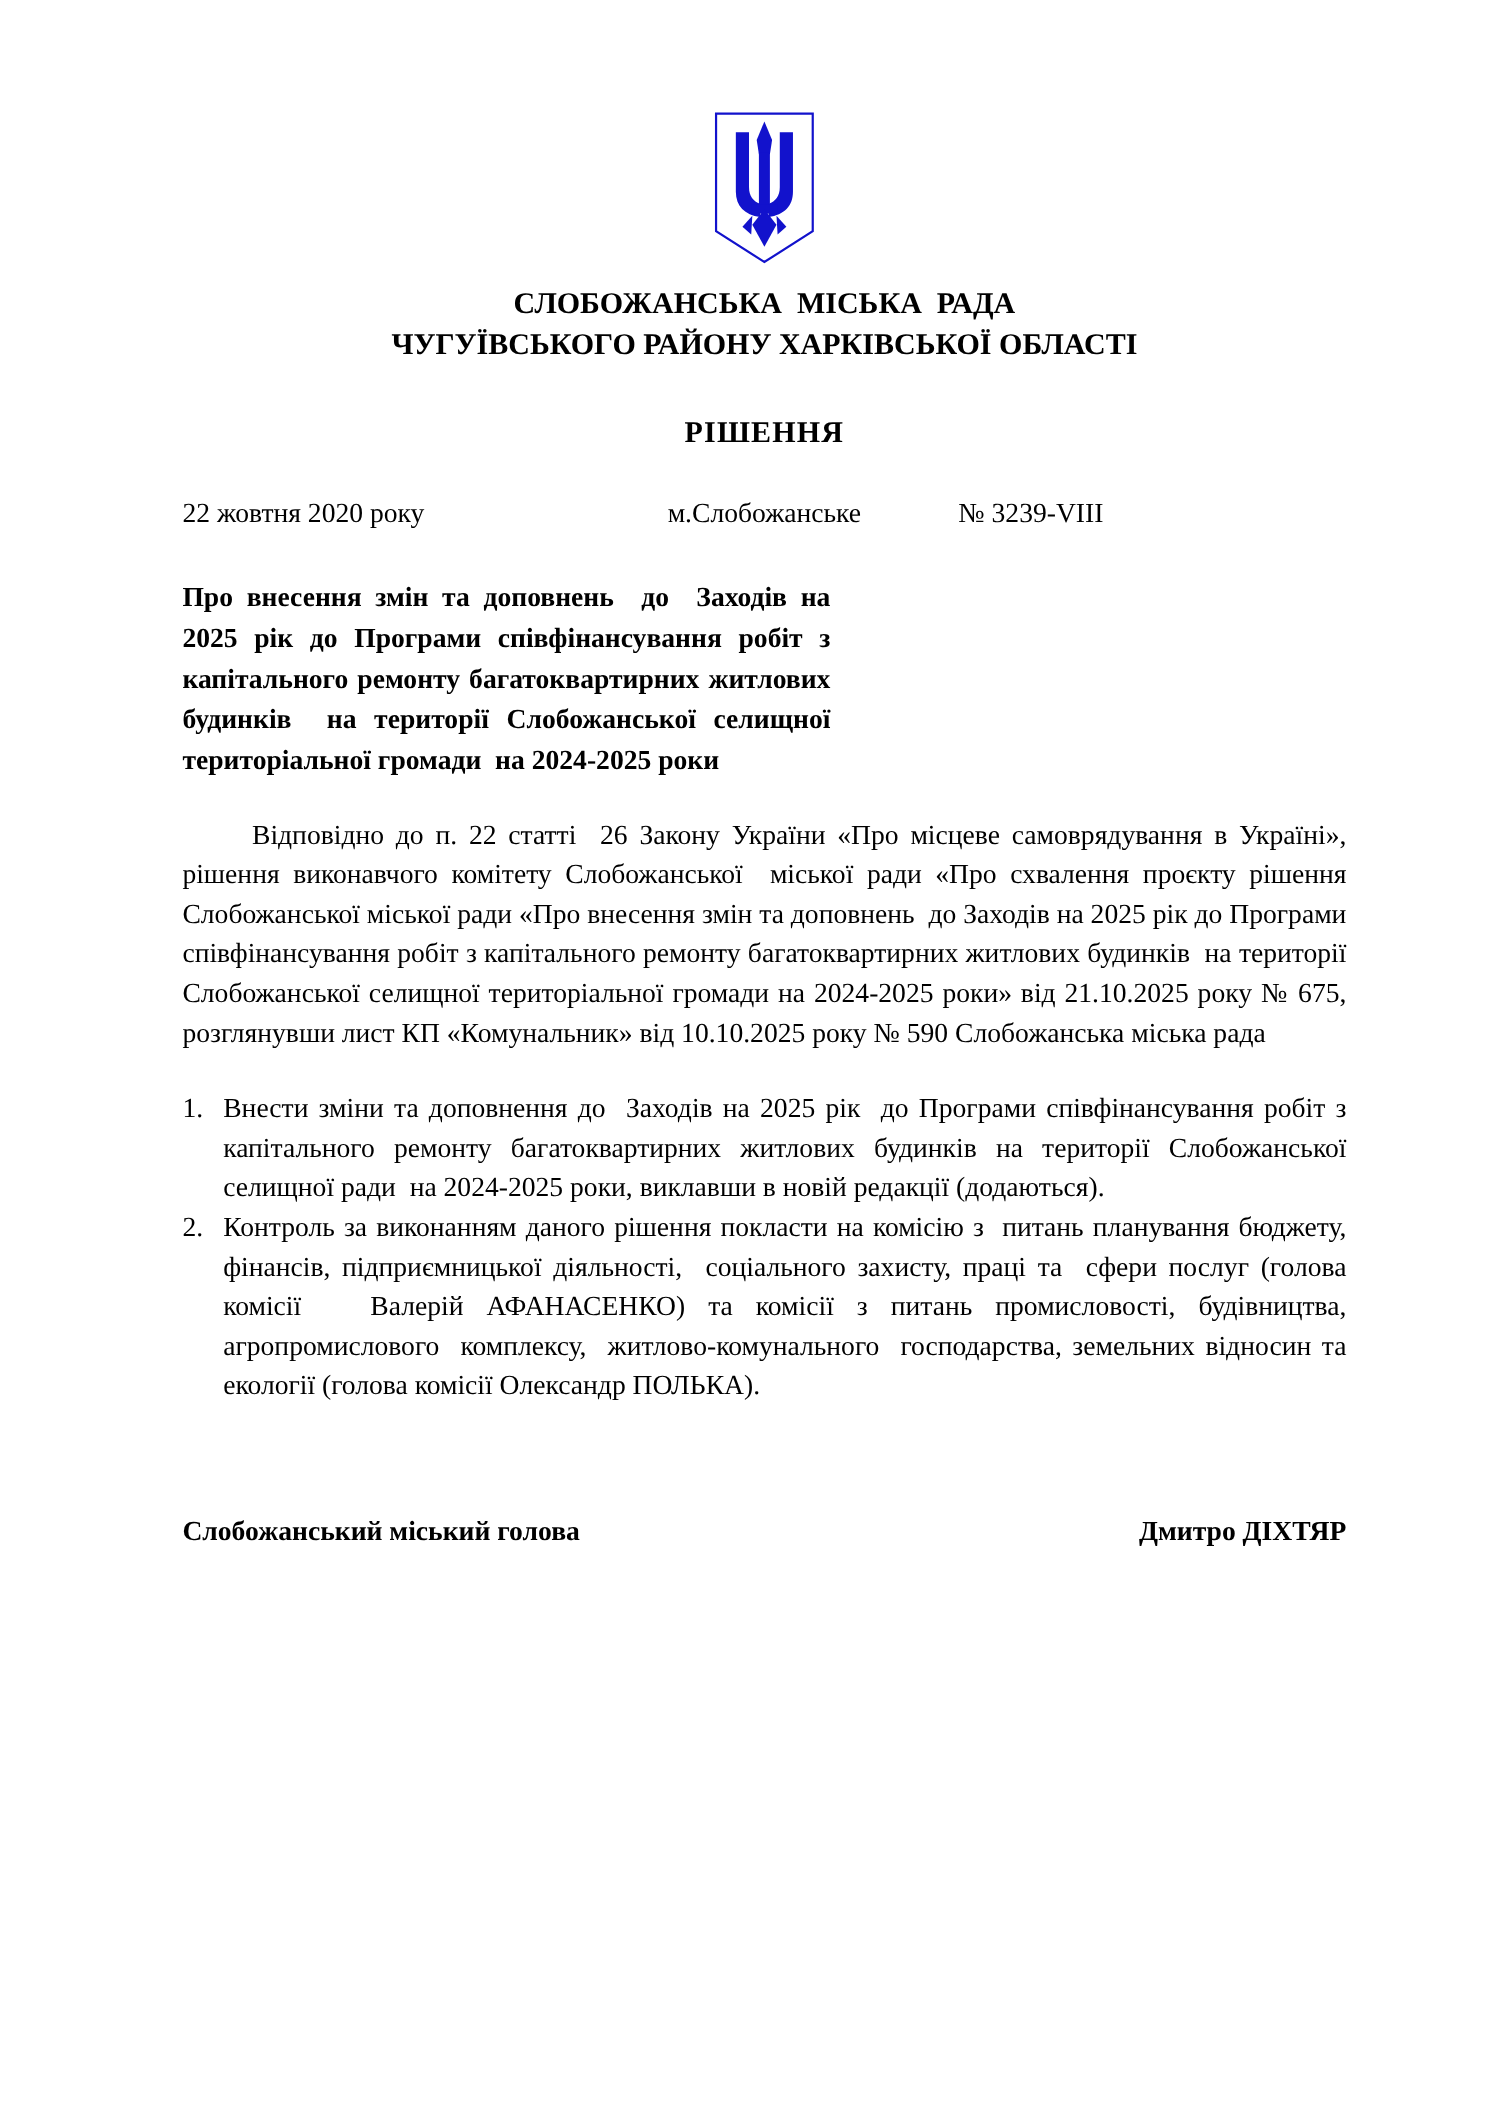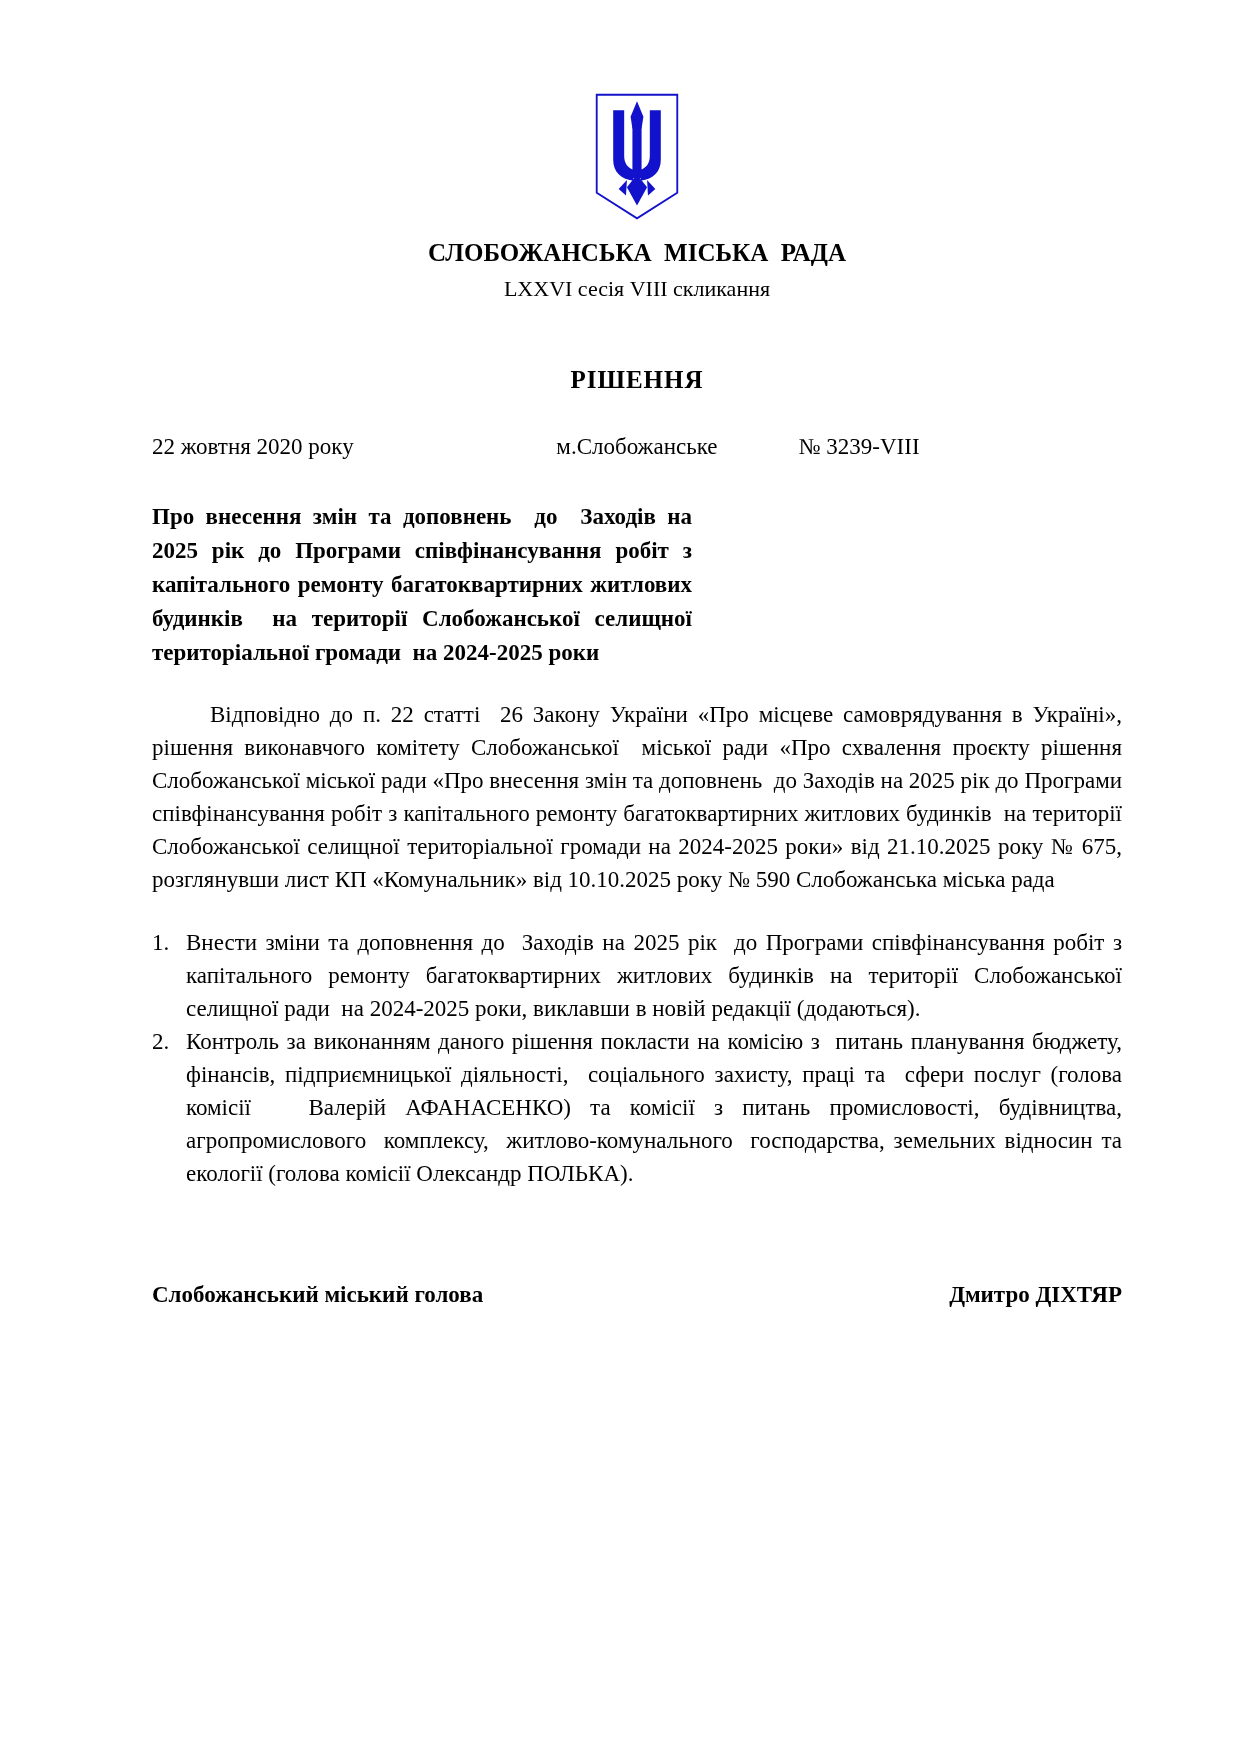--- a/index.html
+++ b/index.html
@@ -39,21 +39,21 @@
   }
   .session-line {
     font-size: 22px;
     margin-top: 2px;
   }
   .doc-type {
     text-align: center;
     font-weight: bold;
     font-size: 25px;
     letter-spacing: 1px;
-    margin-top: 60px;
+    margin-top: 42px;
   }
   .meta-row {
     display: flex;
     align-items: baseline;
     margin-top: 40px;
     font-size: 23px;
   }
   .meta-row .cell { width: 33.33%; }
   .meta-date  { text-align: left; }
   .meta-place { text-align: center; }
@@ -131,21 +131,21 @@
 
           <path d="M39 96 L30 106 L38 113 Z"></path>
           <path d="M61 96 L70 106 L62 113 Z"></path>
         </g>
       </svg>
     </span>
   </div>
 
   <div class="org-header">
     <div class="org-line">СЛОБОЖАНСЬКА  МІСЬКА  РАДА</div>
-    <div class="session-line">LXXVI сесія VIII скликання</div>
+    <div class="org-line">ЧУГУЇВСЬКОГО РАЙОНУ ХАРКІВСЬКОЇ ОБЛАСТІ</div>
   </div>
 
   <div class="doc-type">РІШЕННЯ</div>
 
   <div class="meta-row">
     <span class="cell meta-date">22 жовтня 2020 року</span>
     <span class="cell meta-place">м.Слобожанське</span>
     <span class="cell meta-num">№ 3239-VIII</span>
   </div>
 

